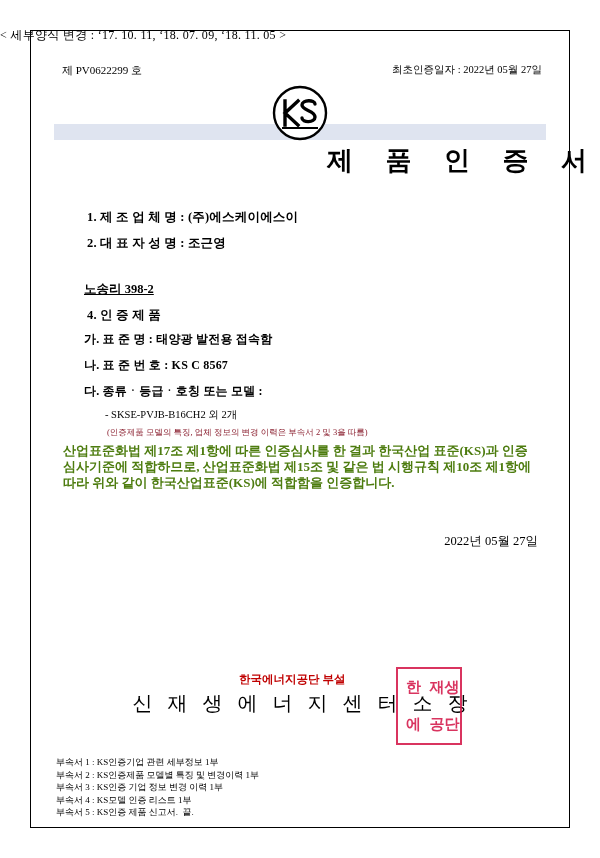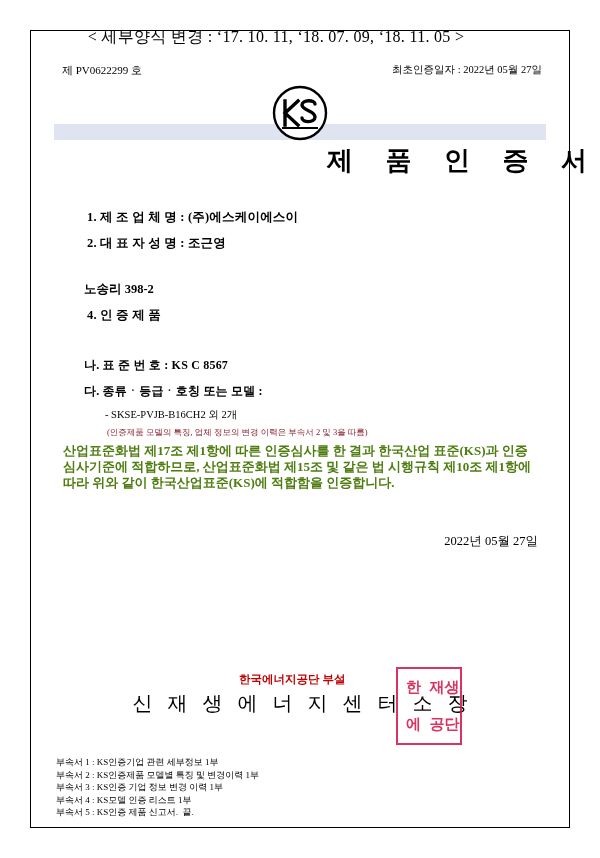--- a/index.html
+++ b/index.html
@@ -25,22 +25,21 @@
     width: 540px;
     height: 798px;
     border: 1px solid #000000;
     box-sizing: border-box;
   }
   .revision-note {
     position: absolute;
     left: 0;
     top: 27px;
     width: 552px;
-    text-align: center;
-    font-size: 16px;
+    font-size: 12px;
     letter-spacing: 0.3px;
     color: #000;
   }
   .doc-no {
     position: absolute;
     left: 62px;
     top: 63px;
     font-size: 11px;
   }
   .first-cert-date {
@@ -89,20 +88,21 @@
     left: 84px;
     font-size: 12px;
     font-weight: bold;
     letter-spacing: 0.2px;
   }
   .cont-line {
     position: absolute;
     left: 84px;
     font-size: 12.5px;
     font-weight: bold;
+    text-decoration: underline;
   }
   .model-line {
     position: absolute;
     left: 105px;
     font-size: 10.5px;
   }
   .model-note {
     position: absolute;
     left: 107px;
     font-size: 8.5px;
@@ -202,20 +202,21 @@
     </svg>
   </div>
 
   <div class="title">제 품 인 증 서</div>
 
   <div class="field" style="top:209px">1. 제 조 업 체 명 : (주)에스케이에스이</div>
   <div class="field" style="top:235px">2. 대 표 자 성 명 : 조근영</div>
   <div class="cont-line" style="top:281px">노송리 398-2</div>
   <div class="field" style="top:307px">4. 인 증 제 품</div>
 
+  <div class="sub-field" style="top:331px">가. 표 준 명 : 태양광 발전용 접속함</div>
   <div class="sub-field" style="top:357px">나. 표 준 번 호 : KS C 8567</div>
   <div class="sub-field" style="top:383px">다. 종류ㆍ등급ㆍ호칭 또는 모델 :</div>
 
   <div class="model-line" style="top:408px">- SKSE-PVJB-B16CH2 외 2개</div>
   <div class="model-note" style="top:427px">(인증제품 모델의 특징, 업체 정보의 변경 이력은 부속서 2 및 3을 따름)</div>
 
   <div class="body-text" style="top:443px">산업표준화법 제17조 제1항에 따른 인증심사를 한 결과 한국산업 표준(KS)과 인증심사기준에 적합하므로, 산업표준화법 제15조 및 같은 법 시행규칙 제10조 제1항에 따라 위와 같이 한국산업표준(KS)에 적합함을 인증합니다.</div>
 
   <div class="sign-date" style="top:533px">2022년 05월 27일</div>
 

